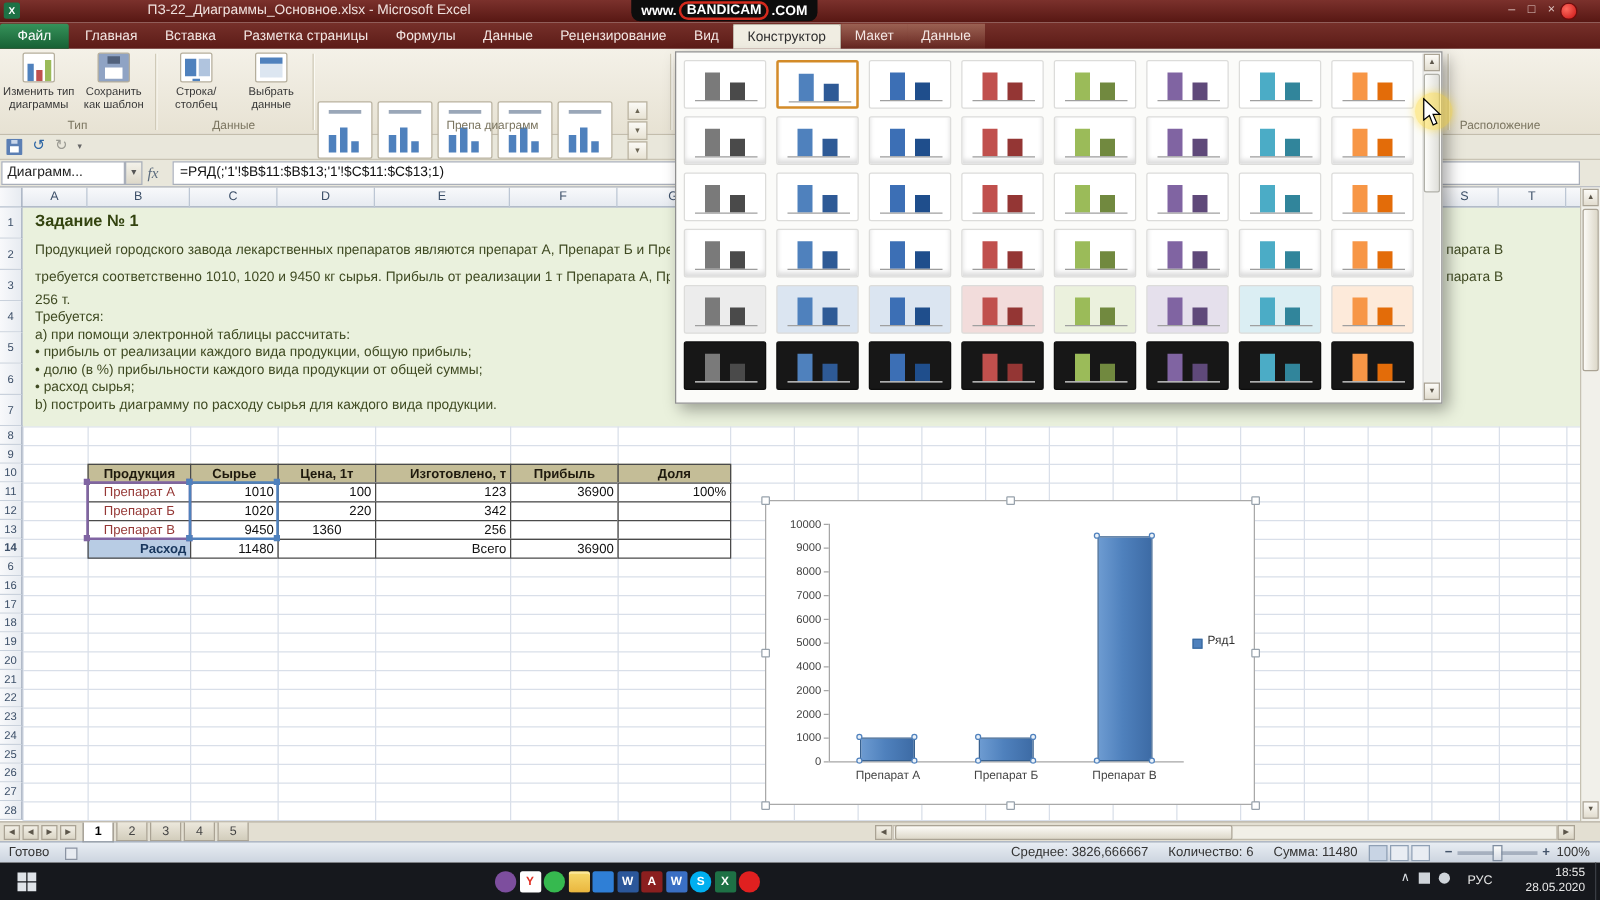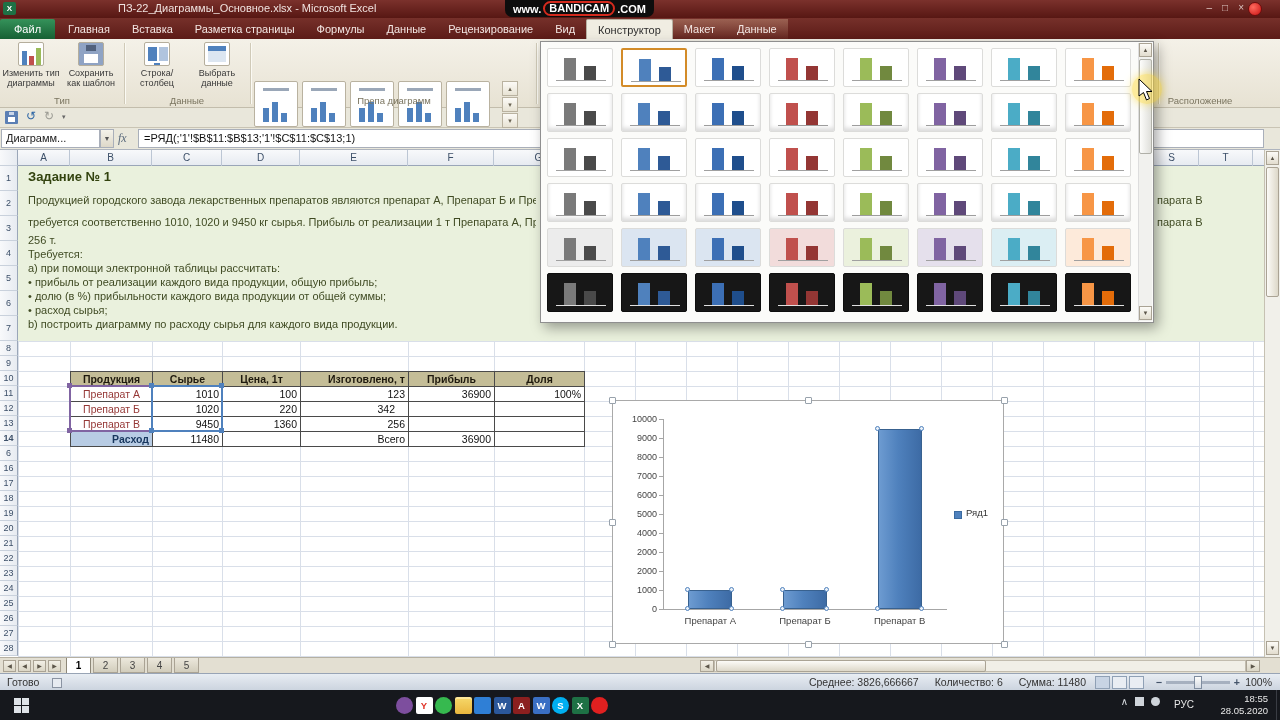--- a/index.html
+++ b/index.html
@@ -239,26 +239,26 @@
       <div style="position: absolute; left: 494px; top: 371px; width: 91px; height: 16px; border: 1px solid rgb(74, 74, 74); font-size: 10.5px; line-height: 14px; padding: 0px 3px; overflow: hidden; white-space: nowrap; z-index: 3; background: rgb(196, 189, 151); font-weight: bold; text-align: center; color: rgb(31, 26, 14);">Доля</div>
       <div style="position: absolute; left: 70px; top: 386px; width: 83px; height: 16px; border: 1px solid rgb(74, 74, 74); font-size: 10.5px; line-height: 14px; padding: 0px 3px; overflow: hidden; white-space: nowrap; background: rgb(255, 255, 255); z-index: 3; text-align: center; color: rgb(149, 55, 53);">Препарат А</div>
       <div style="position: absolute; left: 152px; top: 386px; width: 71px; height: 16px; border: 1px solid rgb(74, 74, 74); font-size: 10.5px; line-height: 14px; padding: 0px 3px; overflow: hidden; white-space: nowrap; background: rgb(255, 255, 255); z-index: 3; text-align: right; color: rgb(17, 17, 17);">1010</div>
       <div style="position: absolute; left: 222px; top: 386px; width: 79px; height: 16px; border: 1px solid rgb(74, 74, 74); font-size: 10.5px; line-height: 14px; padding: 0px 3px; overflow: hidden; white-space: nowrap; background: rgb(255, 255, 255); z-index: 3; text-align: right; color: rgb(17, 17, 17);">100</div>
       <div style="position: absolute; left: 300px; top: 386px; width: 109px; height: 16px; border: 1px solid rgb(74, 74, 74); font-size: 10.5px; line-height: 14px; padding: 0px 3px; overflow: hidden; white-space: nowrap; background: rgb(255, 255, 255); z-index: 3; text-align: right; color: rgb(17, 17, 17);">123</div>
       <div style="position: absolute; left: 408px; top: 386px; width: 87px; height: 16px; border: 1px solid rgb(74, 74, 74); font-size: 10.5px; line-height: 14px; padding: 0px 3px; overflow: hidden; white-space: nowrap; background: rgb(255, 255, 255); z-index: 3; text-align: right; color: rgb(17, 17, 17);">36900</div>
       <div style="position: absolute; left: 494px; top: 386px; width: 91px; height: 16px; border: 1px solid rgb(74, 74, 74); font-size: 10.5px; line-height: 14px; padding: 0px 3px; overflow: hidden; white-space: nowrap; background: rgb(255, 255, 255); z-index: 3; text-align: right; color: rgb(17, 17, 17);">100%</div>
       <div style="position: absolute; left: 70px; top: 401px; width: 83px; height: 16px; border: 1px solid rgb(74, 74, 74); font-size: 10.5px; line-height: 14px; padding: 0px 3px; overflow: hidden; white-space: nowrap; background: rgb(255, 255, 255); z-index: 3; text-align: center; color: rgb(149, 55, 53);">Препарат Б</div>
       <div style="position: absolute; left: 152px; top: 401px; width: 71px; height: 16px; border: 1px solid rgb(74, 74, 74); font-size: 10.5px; line-height: 14px; padding: 0px 3px; overflow: hidden; white-space: nowrap; background: rgb(255, 255, 255); z-index: 3; text-align: right; color: rgb(17, 17, 17);">1020</div>
       <div style="position: absolute; left: 222px; top: 401px; width: 79px; height: 16px; border: 1px solid rgb(74, 74, 74); font-size: 10.5px; line-height: 14px; padding: 0px 3px; overflow: hidden; white-space: nowrap; background: rgb(255, 255, 255); z-index: 3; text-align: right; color: rgb(17, 17, 17);">220</div>
-      <div style="position: absolute; left: 300px; top: 401px; width: 109px; height: 16px; border: 1px solid rgb(74, 74, 74); font-size: 10.5px; line-height: 14px; padding: 0px 13px; overflow: hidden; white-space: nowrap; background: rgb(255, 255, 255); z-index: 3; text-align: right; color: rgb(17, 17, 17);">342</div>
+      <div style="position: absolute; left: 300px; top: 401px; width: 109px; height: 16px; border: 1px solid rgb(74, 74, 74); font-size: 10.5px; line-height: 14px; padding: 0px 3px; overflow: hidden; white-space: nowrap; background: rgb(255, 255, 255); z-index: 3; text-align: right; color: rgb(17, 17, 17);">342</div>
       <div style="position: absolute; left: 408px; top: 401px; width: 87px; height: 16px; border: 1px solid rgb(74, 74, 74); font-size: 10.5px; line-height: 14px; padding: 0px 3px; overflow: hidden; white-space: nowrap; background: rgb(255, 255, 255); z-index: 3; text-align: right; color: rgb(17, 17, 17);"></div>
       <div style="position: absolute; left: 494px; top: 401px; width: 91px; height: 16px; border: 1px solid rgb(74, 74, 74); font-size: 10.5px; line-height: 14px; padding: 0px 3px; overflow: hidden; white-space: nowrap; background: rgb(255, 255, 255); z-index: 3; text-align: right; color: rgb(17, 17, 17);"></div>
       <div style="position: absolute; left: 70px; top: 416px; width: 83px; height: 16px; border: 1px solid rgb(74, 74, 74); font-size: 10.5px; line-height: 14px; padding: 0px 3px; overflow: hidden; white-space: nowrap; background: rgb(255, 255, 255); z-index: 3; text-align: center; color: rgb(149, 55, 53);">Препарат В</div>
       <div style="position: absolute; left: 152px; top: 416px; width: 71px; height: 16px; border: 1px solid rgb(74, 74, 74); font-size: 10.5px; line-height: 14px; padding: 0px 3px; overflow: hidden; white-space: nowrap; background: rgb(255, 255, 255); z-index: 3; text-align: right; color: rgb(17, 17, 17);">9450</div>
-      <div style="position: absolute; left: 222px; top: 416px; width: 79px; height: 16px; border: 1px solid rgb(74, 74, 74); font-size: 10.5px; line-height: 14px; padding: 0px 3px; overflow: hidden; white-space: nowrap; background: rgb(255, 255, 255); z-index: 3; text-align: right; color: rgb(17, 17, 17);">1360</div>
+      <div style="position: absolute; left: 222px; top: 416px; width: 79px; height: 16px; border: 1px solid rgb(74, 74, 74); font-size: 10.5px; line-height: 14px; padding: 0px 3px; overflow: hidden; white-space: nowrap; background: rgb(255, 255, 255); z-index: 3; text-align: center; color: rgb(17, 17, 17);">1360</div>
       <div style="position: absolute; left: 300px; top: 416px; width: 109px; height: 16px; border: 1px solid rgb(74, 74, 74); font-size: 10.5px; line-height: 14px; padding: 0px 3px; overflow: hidden; white-space: nowrap; background: rgb(255, 255, 255); z-index: 3; text-align: right; color: rgb(17, 17, 17);">256</div>
       <div style="position: absolute; left: 408px; top: 416px; width: 87px; height: 16px; border: 1px solid rgb(74, 74, 74); font-size: 10.5px; line-height: 14px; padding: 0px 3px; overflow: hidden; white-space: nowrap; background: rgb(255, 255, 255); z-index: 3; text-align: right; color: rgb(17, 17, 17);"></div>
       <div style="position: absolute; left: 494px; top: 416px; width: 91px; height: 16px; border: 1px solid rgb(74, 74, 74); font-size: 10.5px; line-height: 14px; padding: 0px 3px; overflow: hidden; white-space: nowrap; background: rgb(255, 255, 255); z-index: 3; text-align: right; color: rgb(17, 17, 17);"></div>
       <div style="position: absolute; left: 70px; top: 431px; width: 83px; height: 16px; border: 1px solid rgb(74, 74, 74); font-size: 10.5px; line-height: 14px; padding: 0px 3px; overflow: hidden; white-space: nowrap; z-index: 3; text-align: right; color: rgb(23, 54, 93); font-weight: bold; background: rgb(184, 204, 228);">Расход</div>
       <div style="position: absolute; left: 152px; top: 431px; width: 71px; height: 16px; border: 1px solid rgb(74, 74, 74); font-size: 10.5px; line-height: 14px; padding: 0px 3px; overflow: hidden; white-space: nowrap; background: rgb(255, 255, 255); z-index: 3; text-align: right; color: rgb(17, 17, 17);">11480</div>
       <div style="position: absolute; left: 222px; top: 431px; width: 79px; height: 16px; border: 1px solid rgb(74, 74, 74); font-size: 10.5px; line-height: 14px; padding: 0px 3px; overflow: hidden; white-space: nowrap; background: rgb(255, 255, 255); z-index: 3; text-align: right; color: rgb(17, 17, 17);"></div>
       <div style="position: absolute; left: 300px; top: 431px; width: 109px; height: 16px; border: 1px solid rgb(74, 74, 74); font-size: 10.5px; line-height: 14px; padding: 0px 3px; overflow: hidden; white-space: nowrap; background: rgb(255, 255, 255); z-index: 3; text-align: right; color: rgb(17, 17, 17);">Всего</div>
       <div style="position: absolute; left: 408px; top: 431px; width: 87px; height: 16px; border: 1px solid rgb(74, 74, 74); font-size: 10.5px; line-height: 14px; padding: 0px 3px; overflow: hidden; white-space: nowrap; background: rgb(255, 255, 255); z-index: 3; text-align: right; color: rgb(17, 17, 17);">36900</div>
       <div style="position: absolute; left: 494px; top: 431px; width: 91px; height: 16px; border: 1px solid rgb(74, 74, 74); font-size: 10.5px; line-height: 14px; padding: 0px 3px; overflow: hidden; white-space: nowrap; background: rgb(255, 255, 255); z-index: 3; text-align: right; color: rgb(17, 17, 17);"></div>
       <div style="position: absolute; left: 69px; top: 385px; width: 84px; height: 47px; border: 2px solid rgb(128, 100, 162); z-index: 4; pointer-events: none;"></div>

